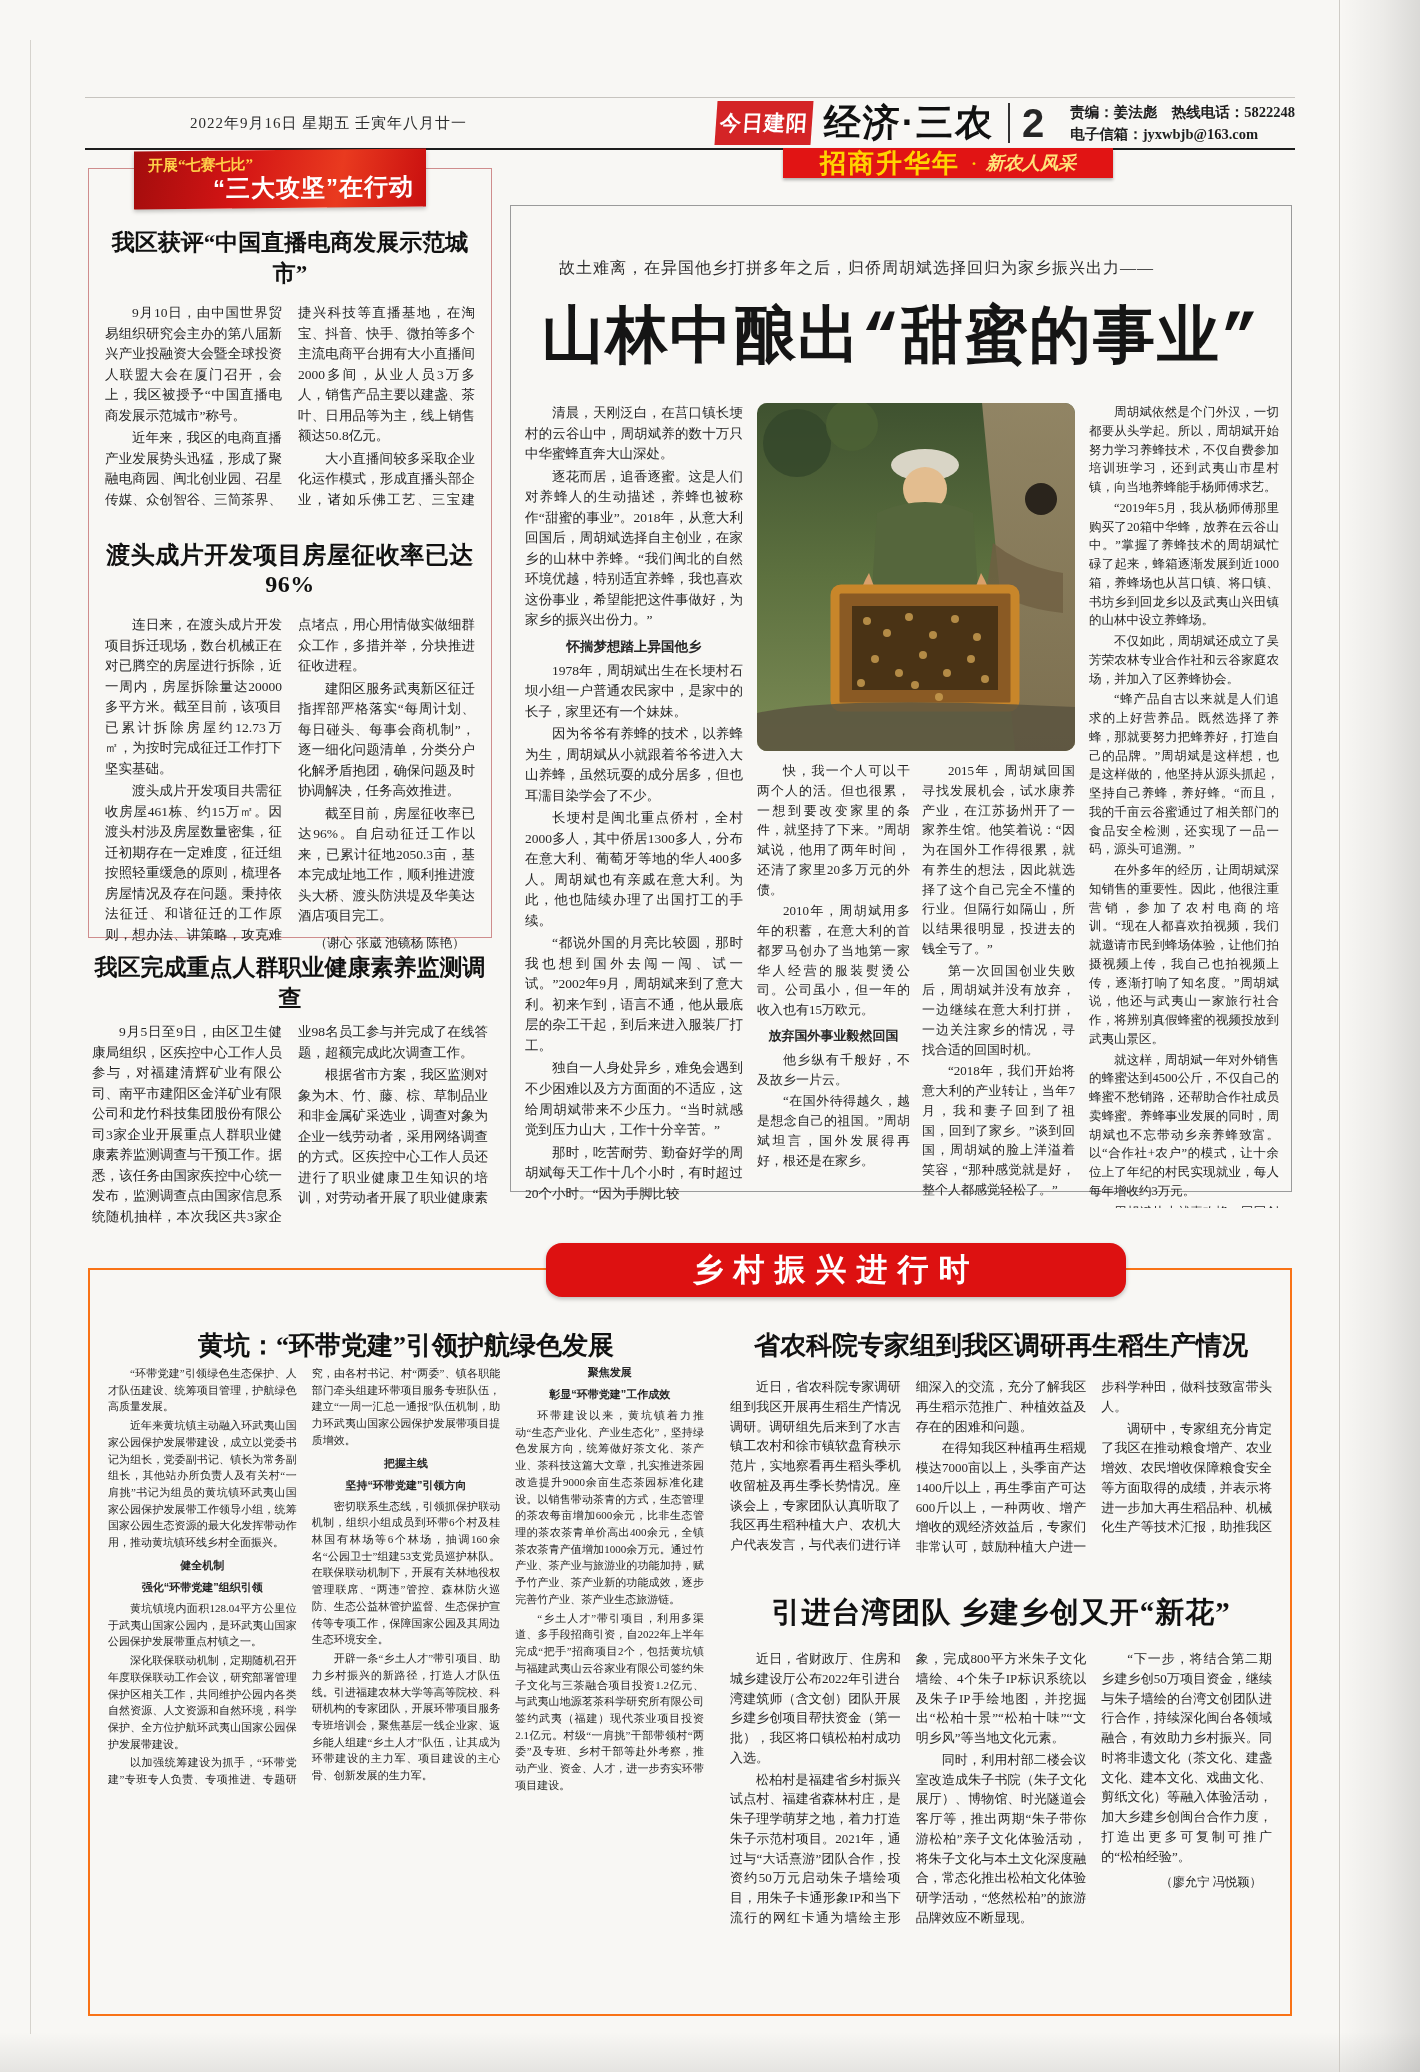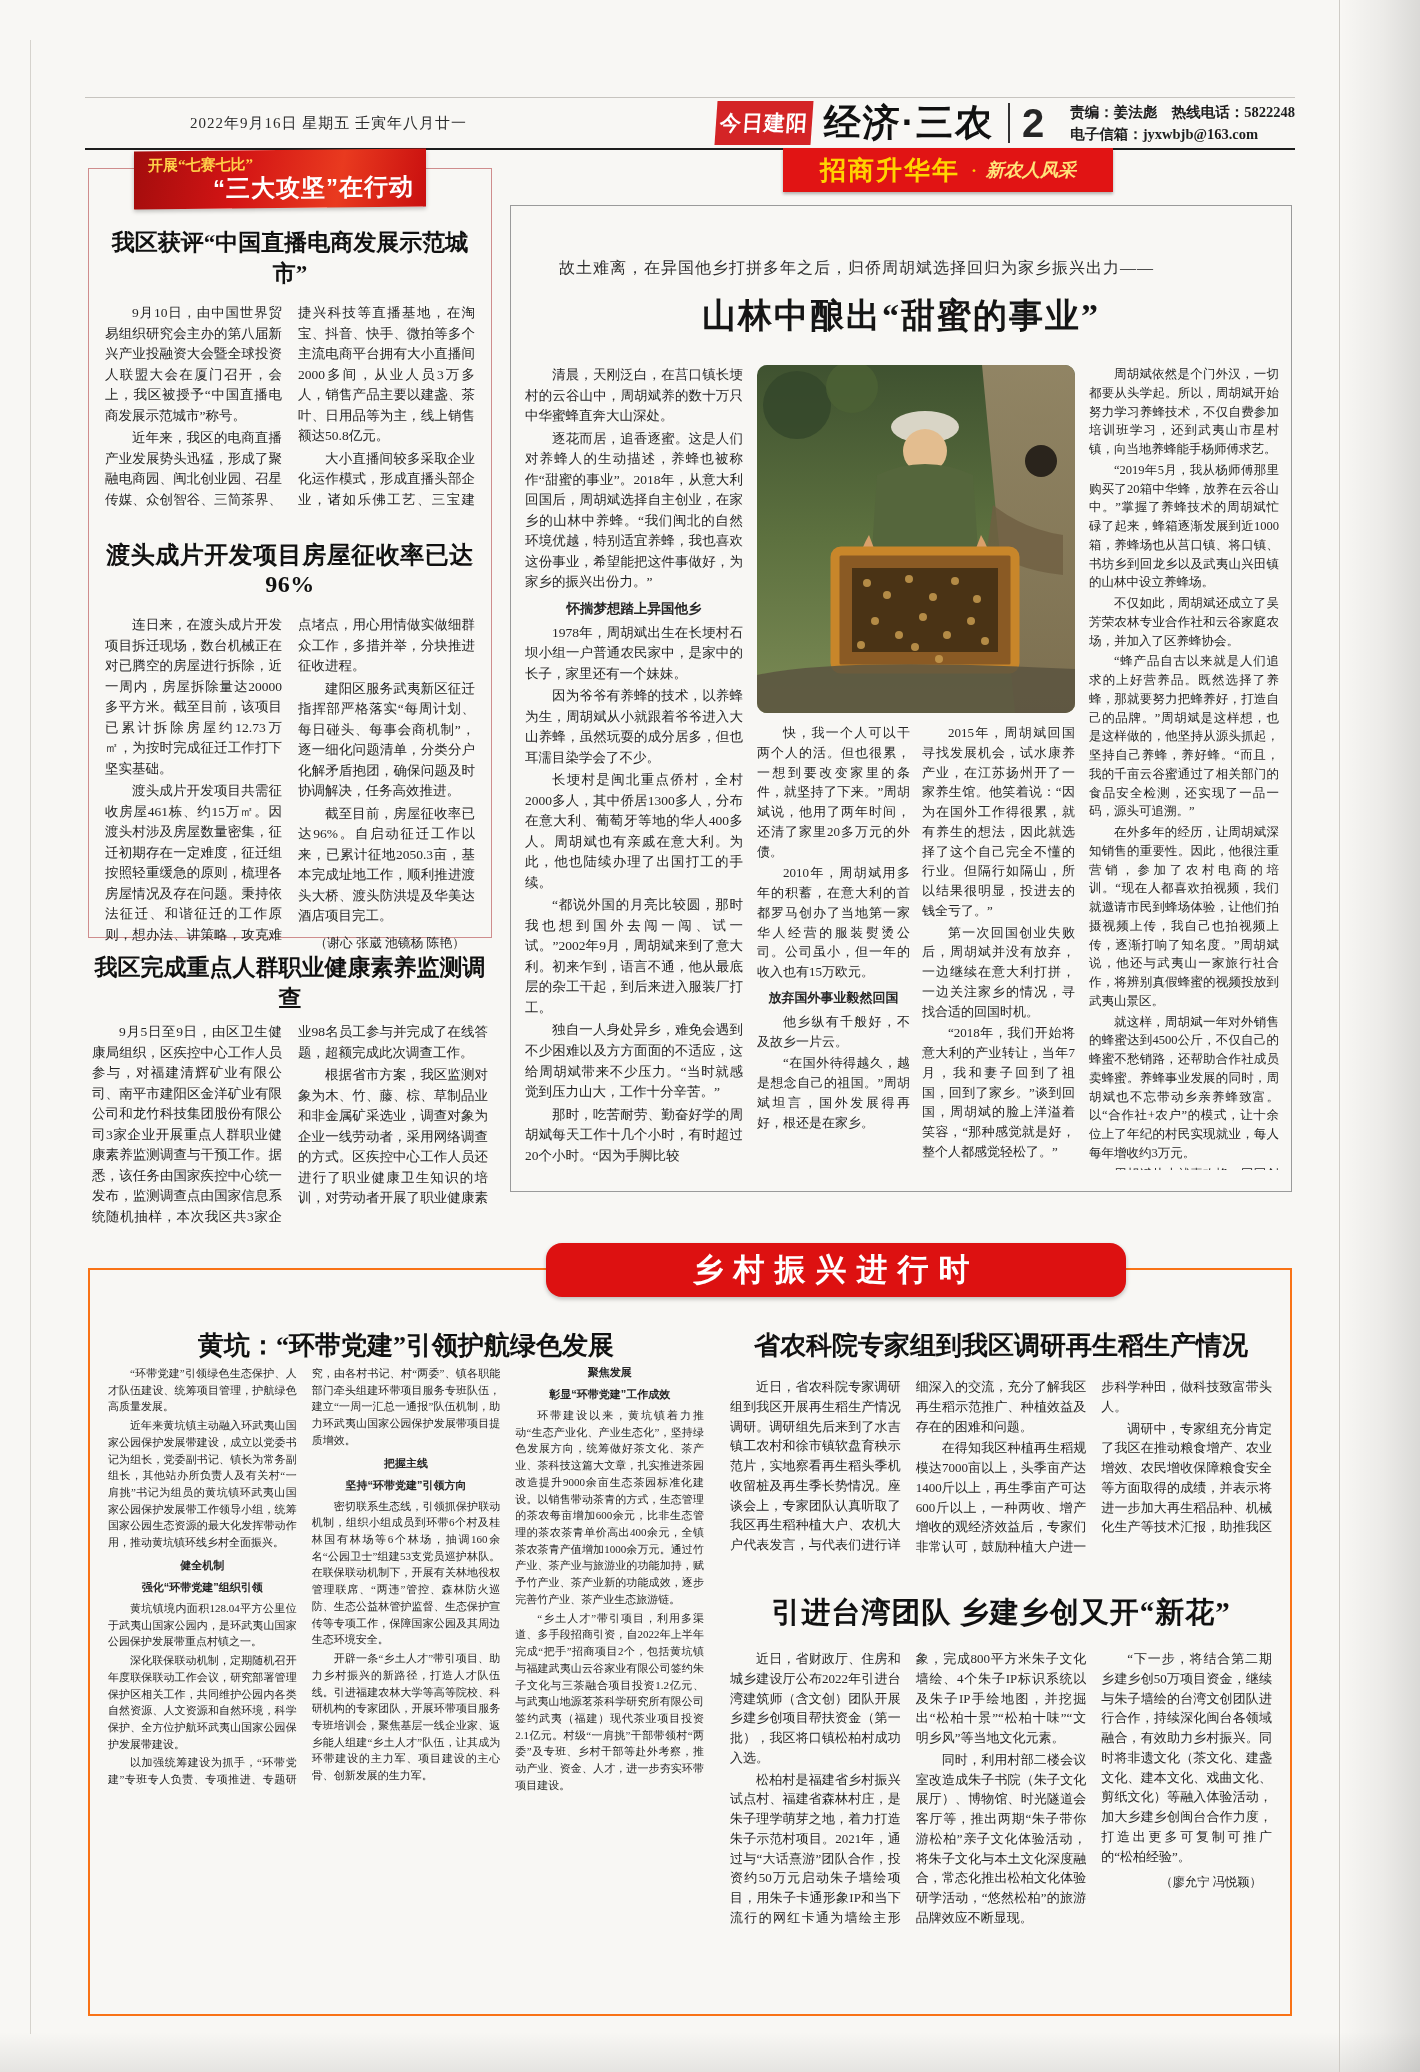--- a/index.html
+++ b/index.html
@@ -57,30 +57,30 @@
   .body-a2 { font-size:13.5px; height:392px; }
 
   
   .a3 { position:absolute; left:88px; top:952px; width:404px; padding:0 4px; }
   .hl-a3 { font-size:23px; margin-bottom:8px; }
   .body-a3 { font-size:13.5px; height:212px; }
 
   
   .main-box { position:absolute; left:510px; top:205px; width:782px; height:987px;
               border:1px solid #9a9a9a; padding:52px 14px 10px; }
-  .badge { position:absolute; left:272px; top:-58px; width:330px; height:44px;
+  .badge { position:absolute; left:272px; top:-58px; width:330px; height:30px;
            background:#e11414; display:flex; align-items:center; justify-content:center;
            box-shadow:0 2px 3px rgba(0,0,0,.3); }
   .badge .b1 { color:#ffd400; font-weight:bold; font-size:26px; letter-spacing:2px;
                font-family:"Liberation Sans","DejaVu Sans",sans-serif; }
   .badge .bdot { color:#ffd400; font-size:24px; margin:0 8px 0 10px; }
   .badge .b2 { color:#ffe47a; font-size:18px; font-weight:bold; font-style:italic; }
   .kicker { font-size:16px; color:#2f2f2f; margin:0 0 14px 34px; letter-spacing:1px; }
-  .hl-main { font-family:Liberation Serif, serif; font-weight:bold;
-             font-size:34px; text-align:center; letter-spacing:2px; color:#151515; margin-bottom:26px; }
+  .hl-main { font-family:Liberation Mono, monospace; font-weight:bold;
+             font-size:62px; text-align:center; letter-spacing:2px; color:#151515; margin-bottom:26px; }
   .main-grid { display:grid; grid-template-columns:218px 318px 190px; column-gap:14px; }
   .mcol1 { font-size:13.5px; height:800px; overflow:hidden; }
   .mid { display:flex; flex-direction:column; }
   .photo { width:318px; height:348px; border-radius:10px; overflow:hidden; flex:none; margin-bottom:10px; }
   .midtext { column-count:2; column-gap:12px; font-size:13px; height:440px; overflow:hidden; }
   .mcolR { font-size:12.5px; height:805px; overflow:hidden; }
   .mcolR .para { line-height:1.5; }
 
   
   .bottom-box { position:absolute; left:88px; top:1268px; width:1204px; height:748px;

